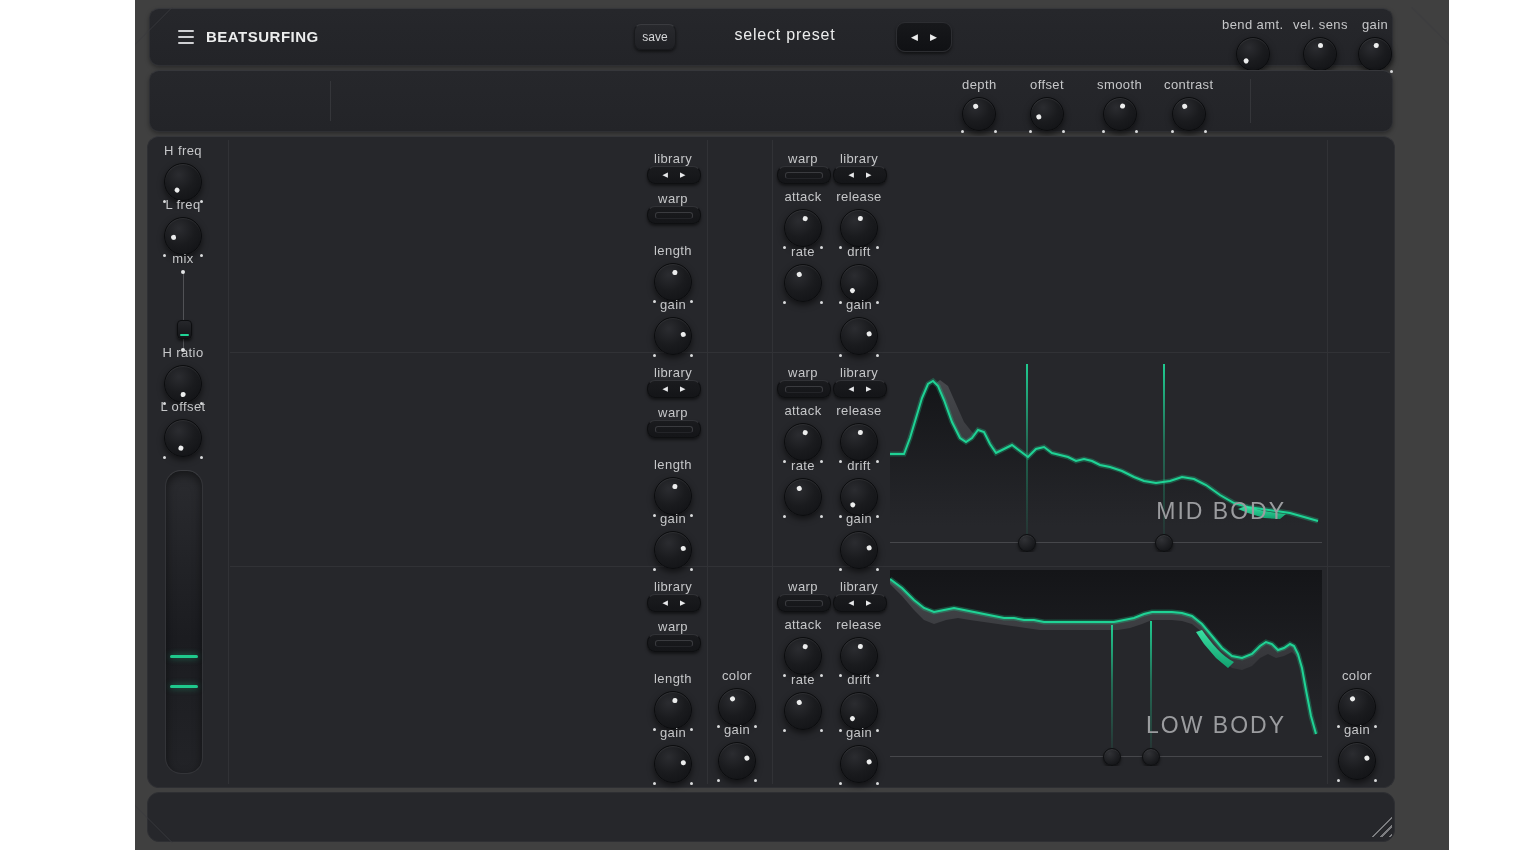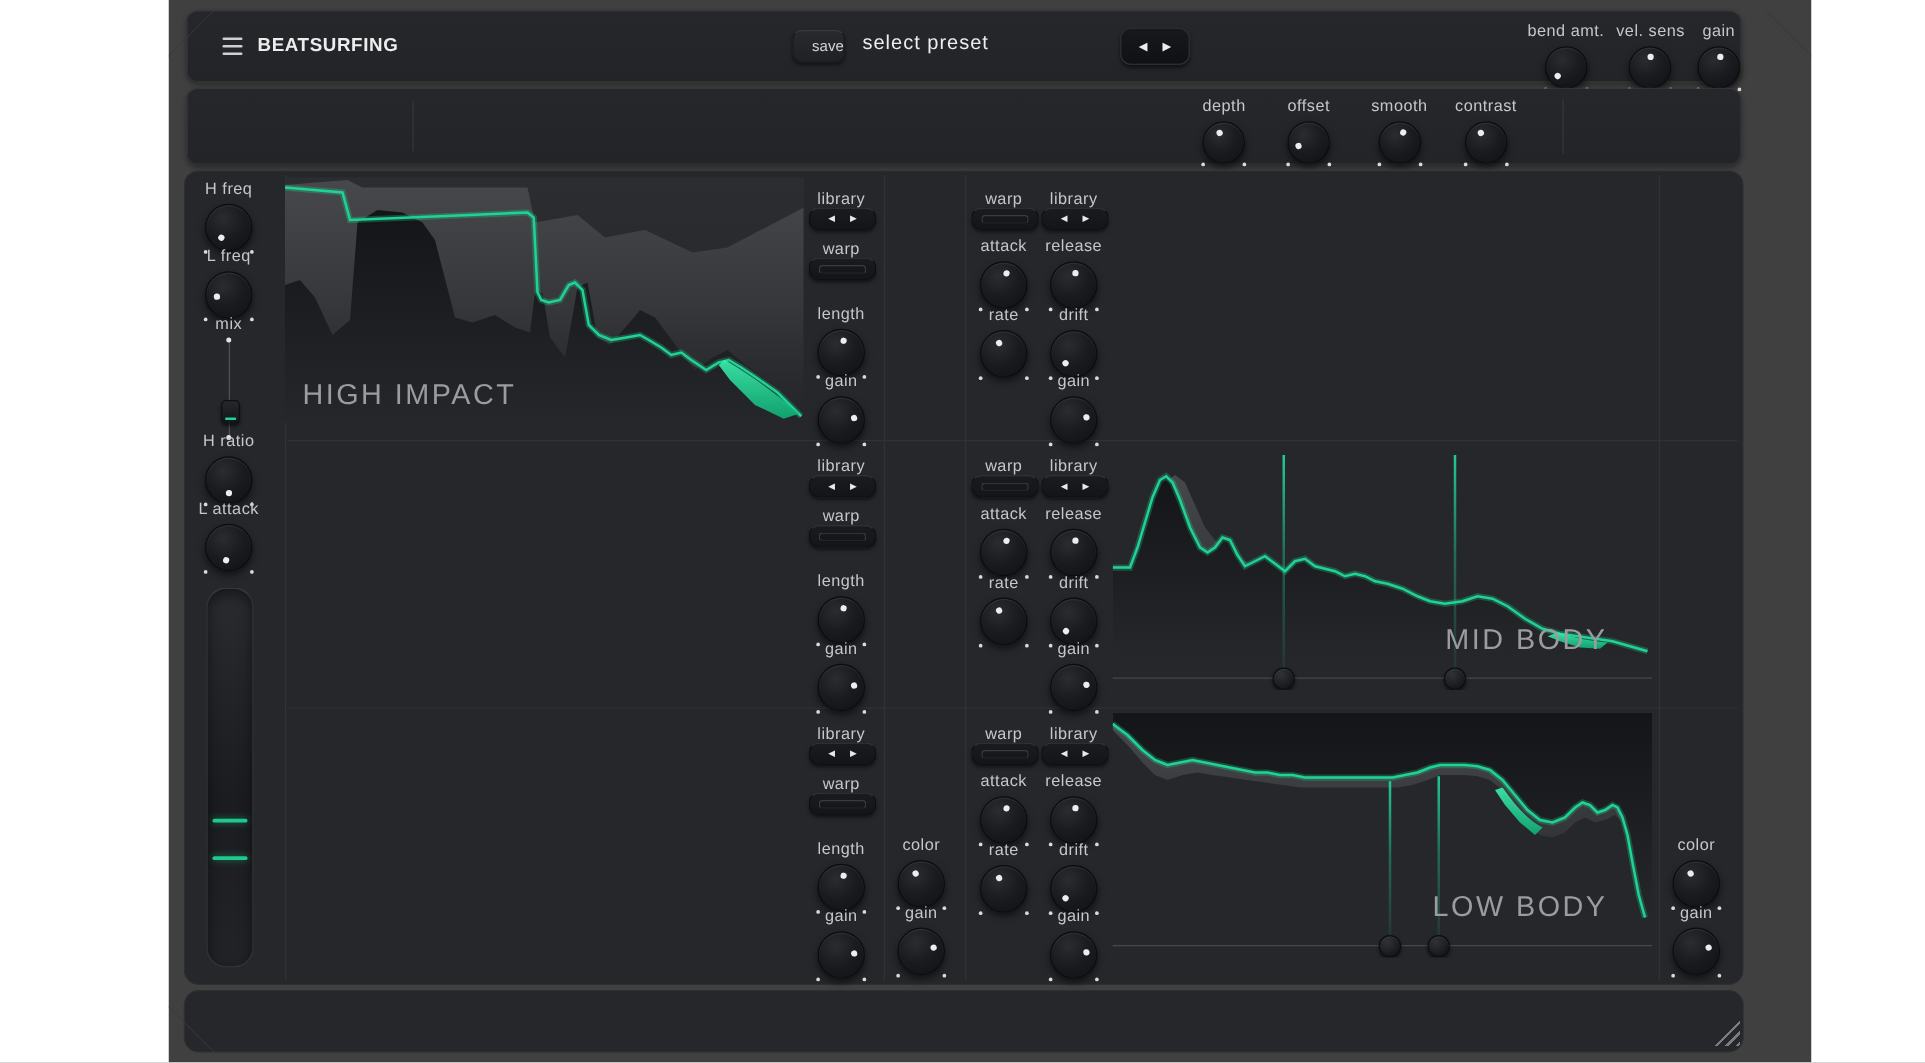--- a/index.html
+++ b/index.html
@@ -15,22 +15,22 @@
   #mainpanel{position:absolute;left:12px;top:136px;width:1246px;height:650px;border-radius:12px;
     border:1px solid #2e2f33;border-top-color:#35363a;background:#26272b;}
   #bottompanel{position:absolute;left:12px;top:792px;width:1246px;height:48px;border-radius:12px;
     border:1px solid #2e2f33;background:#26272b;}
   .hamburger{position:absolute;left:28px;top:21px;width:16px;height:14px;display:flex;flex-direction:column;justify-content:space-between;}
   .hamburger span{display:block;height:2px;background:#cfd0d3;border-radius:1px;}
   .brand{position:absolute;left:56px;top:19px;font-size:15px;font-weight:700;letter-spacing:.5px;color:#eceded;}
 
   .save-btn{position:absolute;left:484px;top:15px;width:40px;height:24px;border-radius:7px;
     background:linear-gradient(#28292d,#202125);border:1px solid #191a1d;border-top-color:#3a3b3f;
-    color:#d6d7d9;font-size:12px;text-align:right;line-height:24px;box-shadow:0 2px 3px rgba(0,0,0,.5);}
-  .preset-label{position:absolute;left:540px;top:17px;width:190px;
+    color:#d6d7d9;font-size:12px;text-align:center;line-height:24px;box-shadow:0 2px 3px rgba(0,0,0,.5);}
+  .preset-label{position:absolute;left:540px;top:17px;width:190px;text-align:center;
     font-size:16px;letter-spacing:.8px;color:#eceded;}
   .preset-arrows{position:absolute;left:746px;top:13px;width:54px;height:28px;border-radius:9px;
     background:linear-gradient(#17181b,#101114);border:1px solid #2c2d31;box-shadow:0 2px 3px rgba(0,0,0,.5);
     display:flex;align-items:center;justify-content:center;gap:12px;color:#eceded;font-size:9px;}
 
   .knob{position:relative;border-radius:50%;
     background:radial-gradient(circle at 38% 30%, #2b2c30 0%, #1a1b1e 48%, #101114 100%);
     border:1px solid #0b0c0e;
     box-shadow:0 3px 6px rgba(0,0,0,.55), inset 0 1px 1px rgba(255,255,255,.08);}
   .knob::before,.knob::after{content:"";position:absolute;width:3px;height:3px;border-radius:50%;background:#d9dadc;bottom:-3px;}
@@ -200,21 +200,21 @@
       <div class="mix-line"></div>
       <div class="mix-handle" style="top: 62%;"></div>
     </div>
     <div class="kgroup" style="left:18px;top:345px;width:60px;">
       <div class="klabel">H ratio</div>
       <div class="knob k36" style="--a: -178deg;">
             <i></i>
           </div>
     </div>
     <div class="kgroup" style="left:18px;top:399px;width:60px;">
-      <div class="klabel">L attack</div>
+      <div class="klabel">L offset</div>
       <div class="knob k36" style="--a: -165deg;">
             <i></i>
           </div>
     </div>
     <div class="fader">
       <div class="fline" style="top: 61%;"></div>
       <div class="fline" style="top: 71%;"></div>
     </div>
   </div>
 
@@ -229,30 +229,20 @@
         <stop offset="0" stop-color="#141518"></stop>
             <stop offset="1" stop-color="#26272b"></stop>
       </linearGradient>
       <linearGradient id="gG" x1="0" y1="0" x2="0" y2="1">
         <stop offset="0" stop-color="#3bf2ae"></stop>
             <stop offset="1" stop-color="#0fae76"></stop>
       </linearGradient>
     </defs>
   </svg>
 
-  <div class="wavebox" style="left:93px;top:142px;width:415px;height:196px;">
-    <svg width="415" height="196" viewBox="0 0 415 196" preserveAspectRatio="none">
-      <path fill="url(#gL)" d="M0,6 L50,2 62,8 194,8 200,36 234,30 256,48 288,42 326,60 354,56 415,24 L415,196 0,196 Z"></path>
-      <path fill="url(#gD)" d="M0,86 L12,82 24,96 38,126 52,114 58,36 74,26 94,28 110,36 120,50 136,112 150,116 168,110 184,120 196,124 200,92 206,92 212,128 224,144 234,88 242,84 250,128 260,134 274,118 284,106 296,112 308,128 318,142 328,154 342,144 354,138 366,148 380,158 396,170 415,192 L415,196 0,196 Z"></path>
-      <path fill="none" stroke="rgba(31,211,149,.28)" stroke-width="5" d="M0,8 L46,12 52,34 148,30 194,28 199,32 202,92 205,98 211,100 220,98 227,86 232,84 238,90 243,118 251,126 261,130 273,128 284,126 291,130 301,136 309,142 317,140 325,146 337,154 347,148 355,146 365,152 377,160 394,172 413,191"></path>
-      <path fill="none" stroke="#1fd395" stroke-width="2" d="M0,8 L46,12 52,34 148,30 194,28 199,32 202,92 205,98 211,100 220,98 227,86 232,84 238,90 243,118 251,126 261,130 273,128 284,126 291,130 301,136 309,142 317,140 325,146 337,154 347,148 355,146 365,152 377,160 394,172 413,191"></path>
-      <path fill="url(#gG)" opacity=".9" d="M352,146 C372,158 392,172 411,189 L399,193 376,182 356,162 347,150 Z"></path>
-    </svg>
-    <div class="panel-title" style="left:14px;top:160px;">HIGH IMPACT</div>
-  </div>
   <div>
     <div class="klabel" style="position:absolute;left:508px;top:151px;width:60px;">library</div>
     <div class="pill" style="position:absolute;left:512px;top:166px;">
           <span>◀</span>
           <span>▶</span>
         </div>
     <div class="klabel" style="position:absolute;left:508px;top:191px;width:60px;">warp</div>
     <div class="pill warp" style="position:absolute;left:512px;top:206px;">
           <em></em>
         </div>

